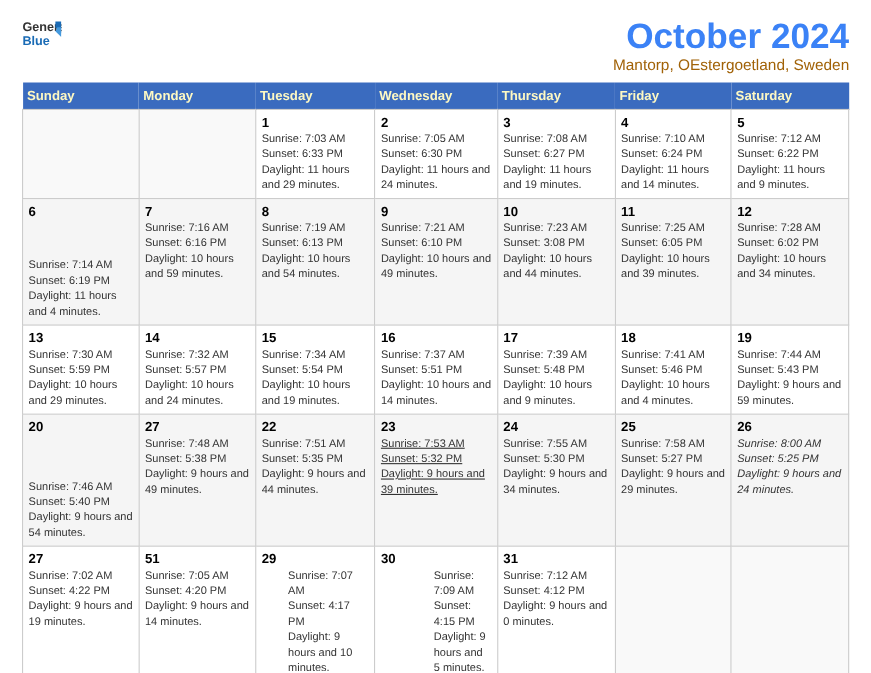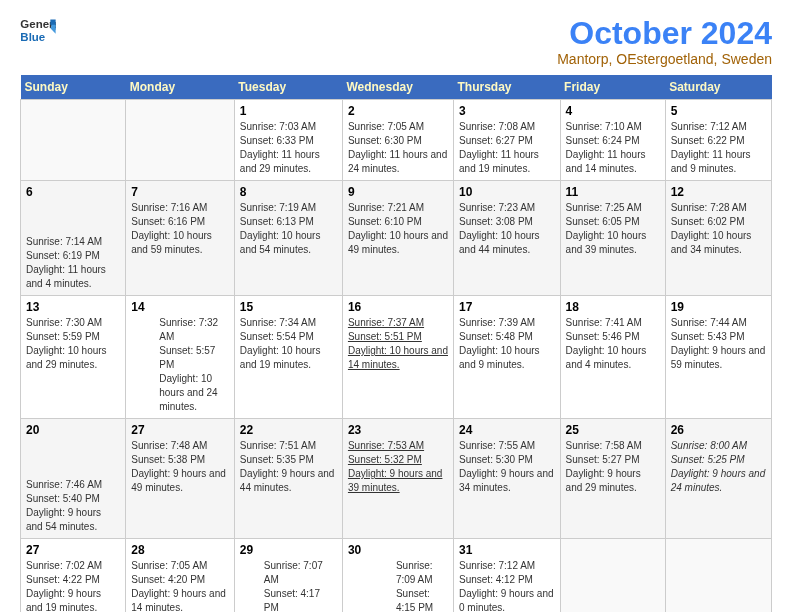--- a/index.html
+++ b/index.html
@@ -194,33 +194,33 @@
         </tr>
         <tr>
           <td>
             <span class="day-num">13</span>
             <div class="day-info" style="white-space: pre-line;">Sunrise: 7:30 AM
 Sunset: 5:59 PM
 Daylight: 10 hours and 29 minutes.</div>
           </td>
           <td>
             <span class="day-num">14</span>
-            <div class="day-info" style="white-space: pre-line; margin-left: 28px;">Sunrise: 7:32 AM
+            <div class="day-info" style="white-space: pre-line;">Sunrise: 7:32 AM
 Sunset: 5:57 PM
 Daylight: 10 hours and 24 minutes.</div>
           </td>
           <td>
             <span class="day-num">15</span>
             <div class="day-info" style="white-space: pre-line;">Sunrise: 7:34 AM
 Sunset: 5:54 PM
 Daylight: 10 hours and 19 minutes.</div>
           </td>
           <td>
             <span class="day-num">16</span>
-            <div class="day-info" style="white-space: pre-line; text-decoration: underline;">Sunrise: 7:37 AM
+            <div class="day-info" style="white-space: pre-line;">Sunrise: 7:37 AM
 Sunset: 5:51 PM
 Daylight: 10 hours and 14 minutes.</div>
           </td>
           <td>
             <span class="day-num">17</span>
             <div class="day-info" style="white-space: pre-line;">Sunrise: 7:39 AM
 Sunset: 5:48 PM
 Daylight: 10 hours and 9 minutes.</div>
           </td>
           <td>
@@ -281,21 +281,21 @@
           </td>
         </tr>
         <tr>
           <td>
             <span class="day-num">27</span>
             <div class="day-info" style="white-space: pre-line;">Sunrise: 7:02 AM
 Sunset: 4:22 PM
 Daylight: 9 hours and 19 minutes.</div>
           </td>
           <td>
-            <span class="day-num">28</span>
+            <span class="day-num">51</span>
             <div class="day-info" style="white-space: pre-line;">Sunrise: 7:05 AM
 Sunset: 4:20 PM
 Daylight: 9 hours and 14 minutes.</div>
           </td>
           <td>
             <span class="day-num">29</span>
             <div class="day-info" style="white-space: pre-line; margin-left: 24px;">Sunrise: 7:07 AM
 Sunset: 4:17 PM
 Daylight: 9 hours and 10 minutes.</div>
           </td>

